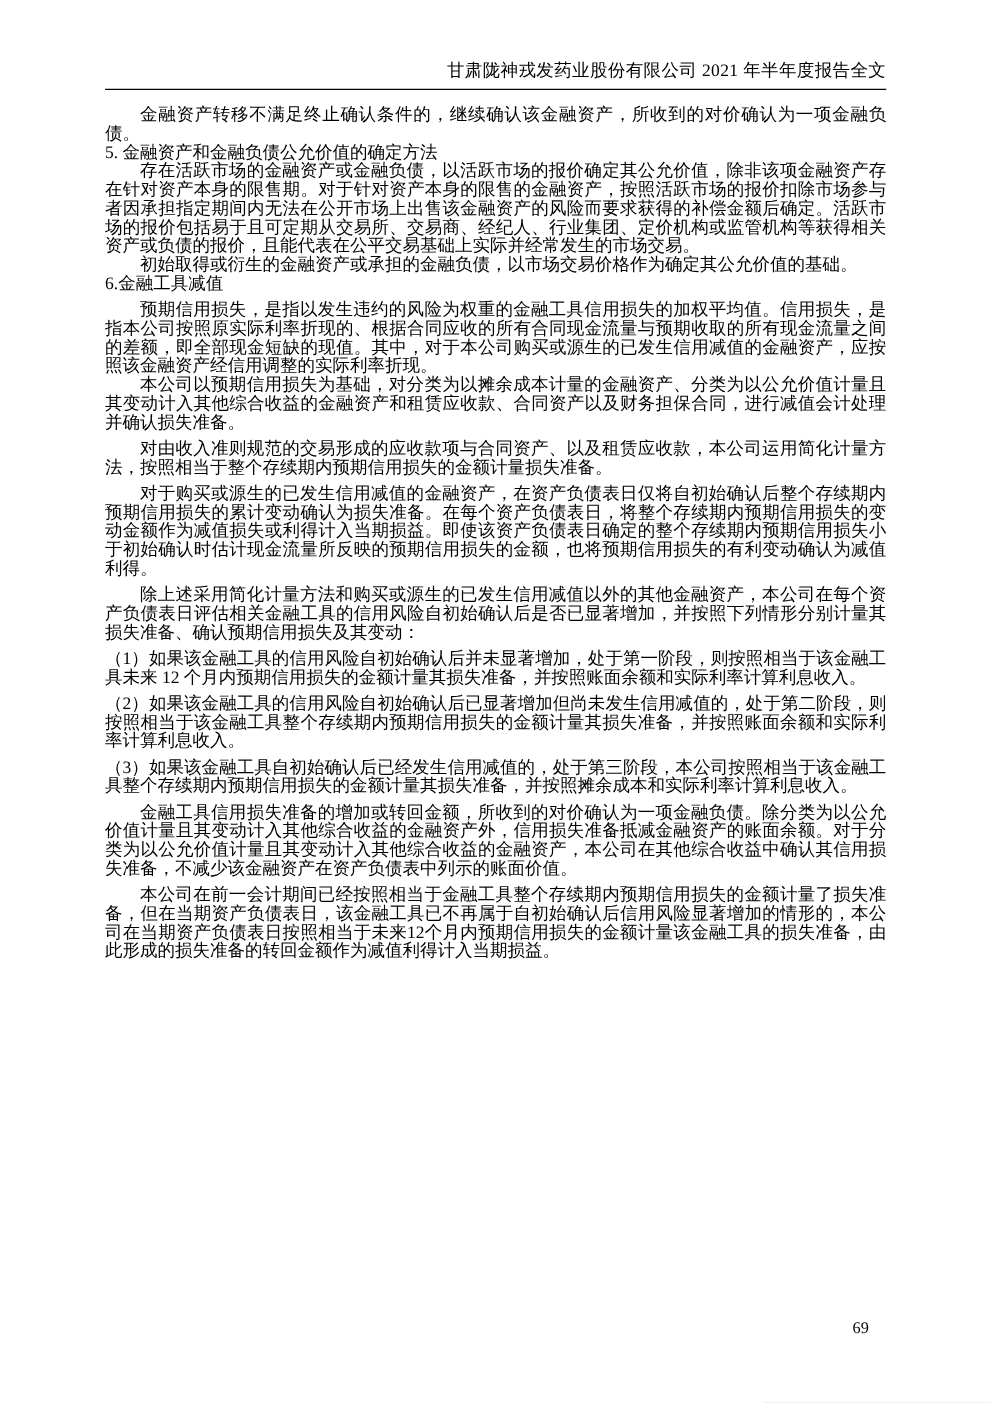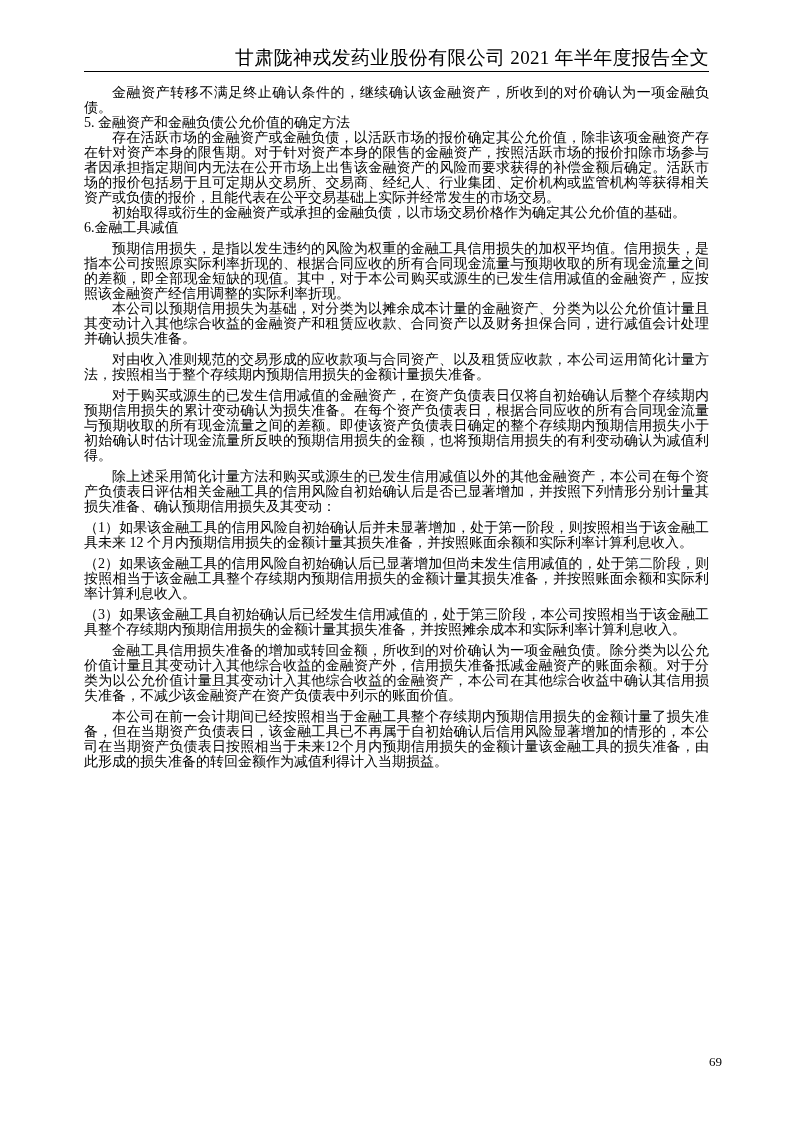--- a/index.html
+++ b/index.html
@@ -13,42 +13,42 @@
   }
   .page {
     position: absolute;
     inset: 0;
     background: #ffffff;
     padding: 50px 84px 0 84px;
     overflow: hidden;
   }
   .page-header {
     text-align: right;
-    font-size: 19px;
+    font-size: 14px;
     line-height: 16px;
     padding-bottom: 5px;
     letter-spacing: 0.3px;
   }
   .header-rule {
     border: none;
     border-top: 1px solid #000;
     height: 0;
     margin: 0 0 13px 0;
   }
   .content p {
     font-size: 14px;
     line-height: 15px;
     text-align: justify;
     word-break: break-all;
   }
   p.indent { text-indent: 2em; }
   p.sp { margin-top: 6px; }
   .page-footer {
     position: absolute;
-    right: 71px;
+    right: 98px;
     bottom: 52px;
     font-size: 13px;
   }
 </style>
 </head>
 <body>
 
 <div class="page">
 
   <div class="page-header">
@@ -58,21 +58,21 @@
 
   <div class="content">
     <p class="indent">金融资产转移不满足终止确认条件的，继续确认该金融资产，所收到的对价确认为一项金融负债。</p>
     <p>5. 金融资产和金融负债公允价值的确定方法</p>
     <p class="indent">存在活跃市场的金融资产或金融负债，以活跃市场的报价确定其公允价值，除非该项金融资产存在针对资产本身的限售期。对于针对资产本身的限售的金融资产，按照活跃市场的报价扣除市场参与者因承担指定期间内无法在公开市场上出售该金融资产的风险而要求获得的补偿金额后确定。活跃市场的报价包括易于且可定期从交易所、交易商、经纪人、行业集团、定价机构或监管机构等获得相关资产或负债的报价，且能代表在公平交易基础上实际并经常发生的市场交易。</p>
     <p class="indent">初始取得或衍生的金融资产或承担的金融负债，以市场交易价格作为确定其公允价值的基础。</p>
     <p>6.金融工具减值</p>
     <p class="indent sp">预期信用损失，是指以发生违约的风险为权重的金融工具信用损失的加权平均值。信用损失，是指本公司按照原实际利率折现的、根据合同应收的所有合同现金流量与预期收取的所有现金流量之间的差额，即全部现金短缺的现值。其中，对于本公司购买或源生的已发生信用减值的金融资产，应按照该金融资产经信用调整的实际利率折现。</p>
     <p class="indent">本公司以预期信用损失为基础，对分类为以摊余成本计量的金融资产、分类为以公允价值计量且其变动计入其他综合收益的金融资产和租赁应收款、合同资产以及财务担保合同，进行减值会计处理并确认损失准备。</p>
     <p class="indent sp">对由收入准则规范的交易形成的应收款项与合同资产、以及租赁应收款，本公司运用简化计量方法，按照相当于整个存续期内预期信用损失的金额计量损失准备。</p>
-    <p class="indent sp">对于购买或源生的已发生信用减值的金融资产，在资产负债表日仅将自初始确认后整个存续期内预期信用损失的累计变动确认为损失准备。在每个资产负债表日，根据合同应收的所有合同现金流量与预期收取的所有现金流量之间的差额。即使该资产负债表日确定的整个存续期内预期信用损失小于初始确认时估计现金流量所反映的预期信用损失的金额，也将预期信用损失的有利变动确认为减值利得。</p>
+    <p class="indent sp">对于购买或源生的已发生信用减值的金融资产，在资产负债表日仅将自初始确认后整个存续期内预期信用损失的累计变动确认为损失准备。在每个资产负债表日，将整个存续期内预期信用损失的变动金额作为减值损失或利得计入当期损益。即使该资产负债表日确定的整个存续期内预期信用损失小于初始确认时估计现金流量所反映的预期信用损失的金额，也将预期信用损失的有利变动确认为减值利得。</p>
     <p class="indent sp">除上述采用简化计量方法和购买或源生的已发生信用减值以外的其他金融资产，本公司在每个资产负债表日评估相关金融工具的信用风险自初始确认后是否已显著增加，并按照下列情形分别计量其损失准备、确认预期信用损失及其变动：</p>
     <p class="sp">（1）如果该金融工具的信用风险自初始确认后并未显著增加，处于第一阶段，则按照相当于该金融工具未来 12 个月内预期信用损失的金额计量其损失准备，并按照账面余额和实际利率计算利息收入。</p>
     <p class="sp">（2）如果该金融工具的信用风险自初始确认后已显著增加但尚未发生信用减值的，处于第二阶段，则按照相当于该金融工具整个存续期内预期信用损失的金额计量其损失准备，并按照账面余额和实际利率计算利息收入。</p>
     <p class="sp">（3）如果该金融工具自初始确认后已经发生信用减值的，处于第三阶段，本公司按照相当于该金融工具整个存续期内预期信用损失的金额计量其损失准备，并按照摊余成本和实际利率计算利息收入。</p>
     <p class="indent sp">金融工具信用损失准备的增加或转回金额，所收到的对价确认为一项金融负债。除分类为以公允价值计量且其变动计入其他综合收益的金融资产外，信用损失准备抵减金融资产的账面余额。对于分类为以公允价值计量且其变动计入其他综合收益的金融资产，本公司在其他综合收益中确认其信用损失准备，不减少该金融资产在资产负债表中列示的账面价值。</p>
     <p class="indent sp">本公司在前一会计期间已经按照相当于金融工具整个存续期内预期信用损失的金额计量了损失准备，但在当期资产负债表日，该金融工具已不再属于自初始确认后信用风险显著增加的情形的，本公司在当期资产负债表日按照相当于未来12个月内预期信用损失的金额计量该金融工具的损失准备，由此形成的损失准备的转回金额作为减值利得计入当期损益。</p>
   </div>
 
   <div class="page-footer">
     <span>69</span>

